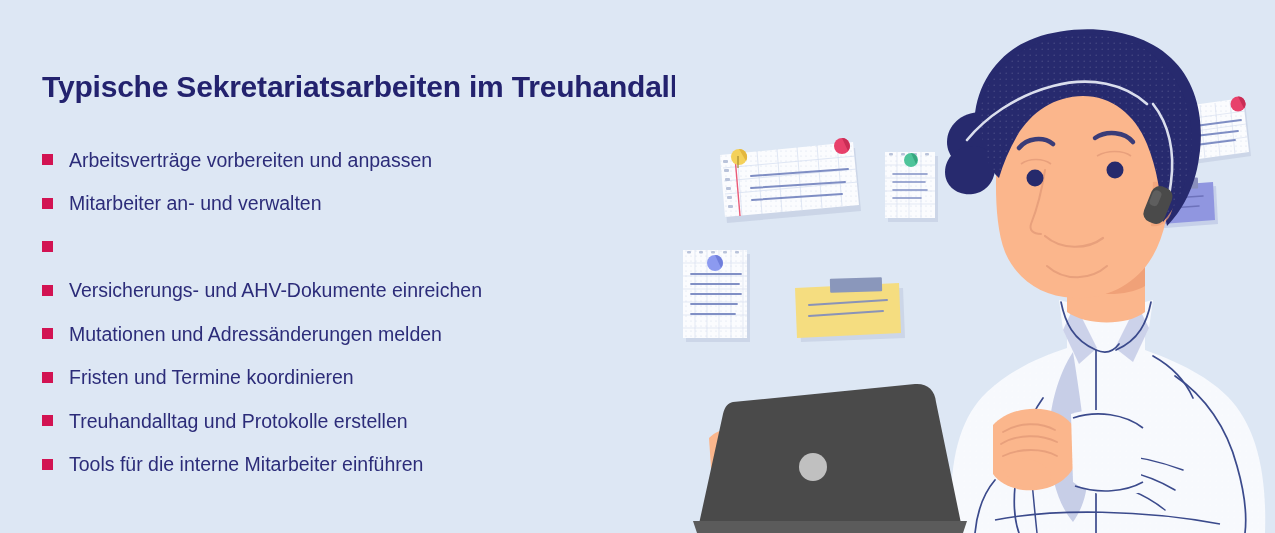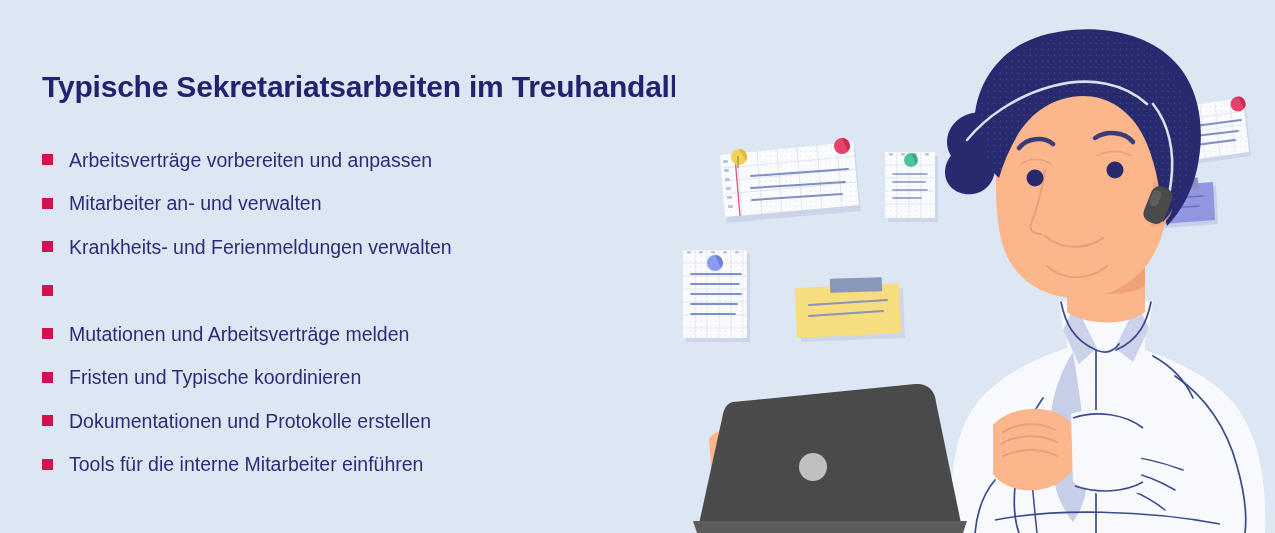--- a/index.html
+++ b/index.html
@@ -98,40 +98,40 @@
         <span class="bullet-label">Arbeitsverträge vorbereiten und anpassen</span>
       </li>
 
       <li class="bullet-item">
         <span class="bullet-marker"></span>
         <span class="bullet-label">Mitarbeiter an- und verwalten</span>
       </li>
 
       <li class="bullet-item">
         <span class="bullet-marker"></span>
-        <span class="bullet-label">Krankheits- und Ferienmeldungen verwalten</span>
-      </li>
-
-      <li class="bullet-item">
-        <span class="bullet-marker"></span>
-      </li>
-
-      <li class="bullet-item">
-        <span class="bullet-marker"></span>
-        <span class="bullet-label">Mutationen und Arbeitsverträge melden</span>
-      </li>
-
-      <li class="bullet-item">
-        <span class="bullet-marker"></span>
-        <span class="bullet-label">Fristen und Typische koordinieren</span>
-      </li>
-
-      <li class="bullet-item">
-        <span class="bullet-marker"></span>
-        <span class="bullet-label">Dokumentationen und Protokolle erstellen</span>
+      </li>
+
+      <li class="bullet-item">
+        <span class="bullet-marker"></span>
+        <span class="bullet-label">Versicherungs- und AHV-Dokumente einreichen</span>
+      </li>
+
+      <li class="bullet-item">
+        <span class="bullet-marker"></span>
+        <span class="bullet-label">Mutationen und Adressänderungen melden</span>
+      </li>
+
+      <li class="bullet-item">
+        <span class="bullet-marker"></span>
+        <span class="bullet-label">Fristen und Termine koordinieren</span>
+      </li>
+
+      <li class="bullet-item">
+        <span class="bullet-marker"></span>
+        <span class="bullet-label">Treuhandalltag und Protokolle erstellen</span>
       </li>
 
       <li class="bullet-item">
         <span class="bullet-marker"></span>
         <span class="bullet-label">Tools für die interne Mitarbeiter einführen</span>
       </li>
 
     </ul>
   </div>
 

